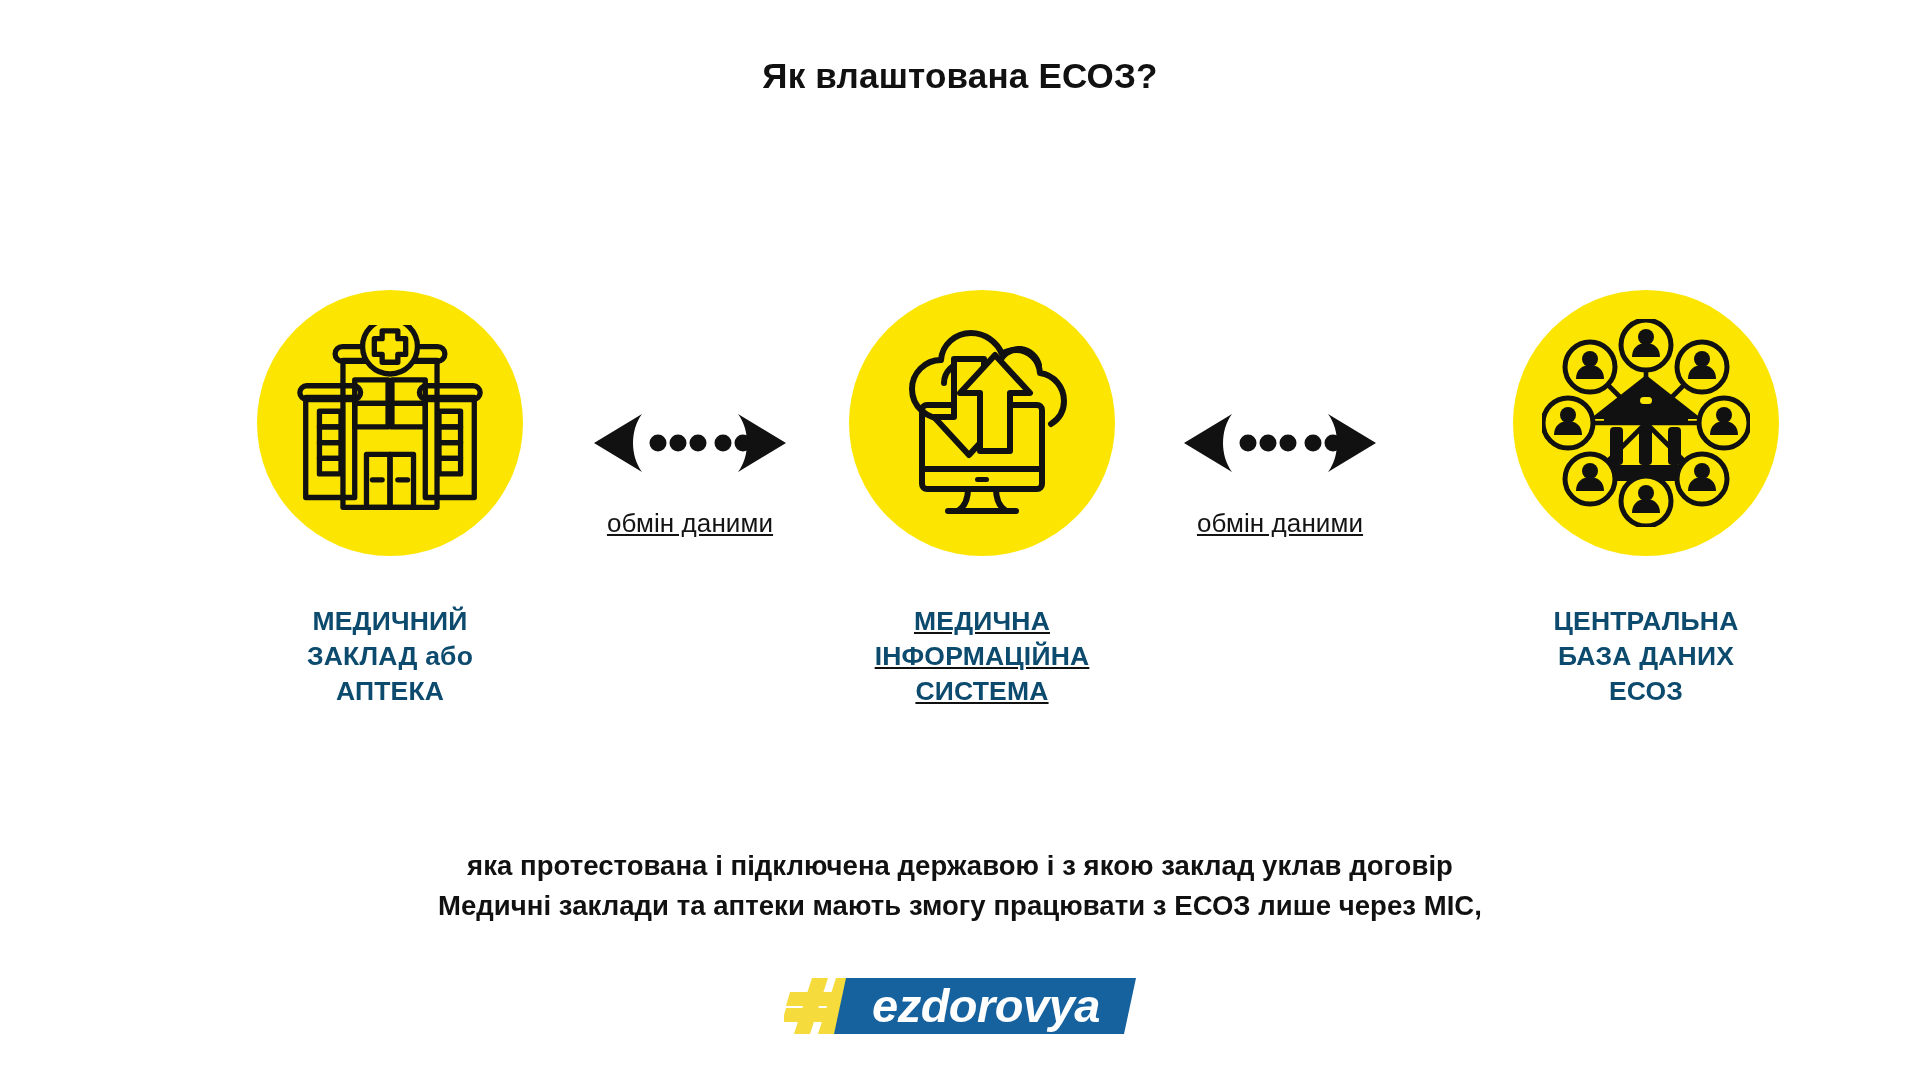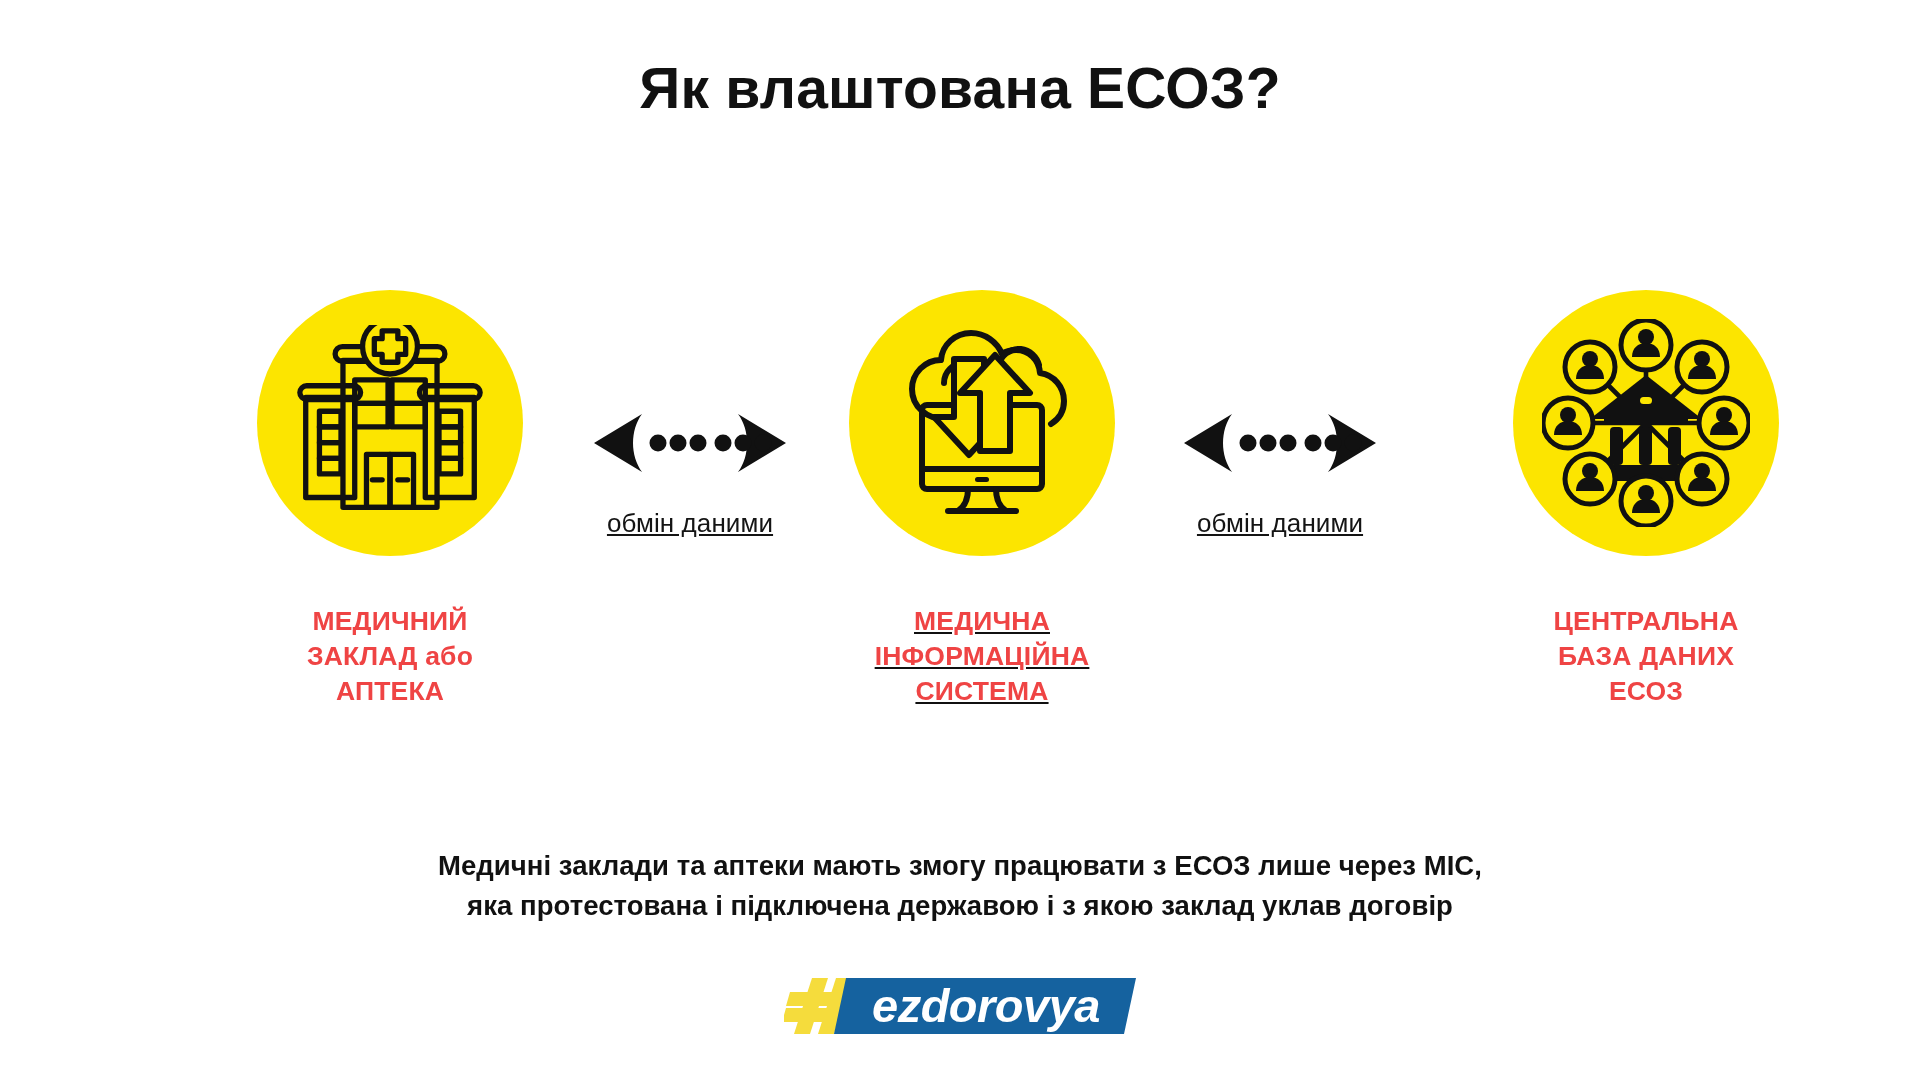--- a/index.html
+++ b/index.html
@@ -18,21 +18,21 @@
     -webkit-font-smoothing: antialiased;
   }
 
   
   #slide-title {
     position: absolute;
     top: 56px;
     left: 0;
     width: 1920px;
     text-align: center;
-    font-size: 57px;
+    font-size: 35px;
     font-weight: bold;
     letter-spacing: 0.2px;
     color: #111111;
     line-height: 1.15;
   }
 
   
   #flow-row {
     position: absolute;
     top: 290px;
@@ -62,21 +62,21 @@
     justify-content: center;
   }
   .circle svg { display: block; }
 
   .node-label {
     margin-top: 48px;
     font-size: 26.5px;
     font-weight: bold;
     line-height: 1.32;
     letter-spacing: 0.2px;
-    color: #ef4444;
+    color: #0c4a6e;
     white-space: pre-line;
   }
 
   
   .connector {
     position: absolute;
     top: 0;
     width: 260px;
     text-align: center;
   }
@@ -304,22 +304,22 @@
       </span>
     </div>
     <div class="node-label">ЦЕНТРАЛЬНА
 БАЗА ДАНИХ
 ЕСОЗ</div>
   </div>
 
 </div>
 
 <div id="footnote">
+  <div>яка протестована і підключена державою і з якою заклад уклав договір</div>
   <div>Медичні заклади та аптеки мають змогу працювати з ЕСОЗ лише через МІС,</div>
-  <div>яка протестована і підключена державою і з якою заклад уклав договір</div>
 </div>
 
 <div id="logo">
   <svg width="352" height="68" viewBox="0 0 352 68">
 
     <g fill="#F5DC3C">
       <polygon points="28,6 44,6 26,62 10,62"></polygon>
       <polygon points="52,6 68,6 50,62 34,62"></polygon>
       <polygon points="6,20 72,20 68,34 2,34"></polygon>
       <polygon points="2,36 68,36 64,50 -2,50"></polygon>

